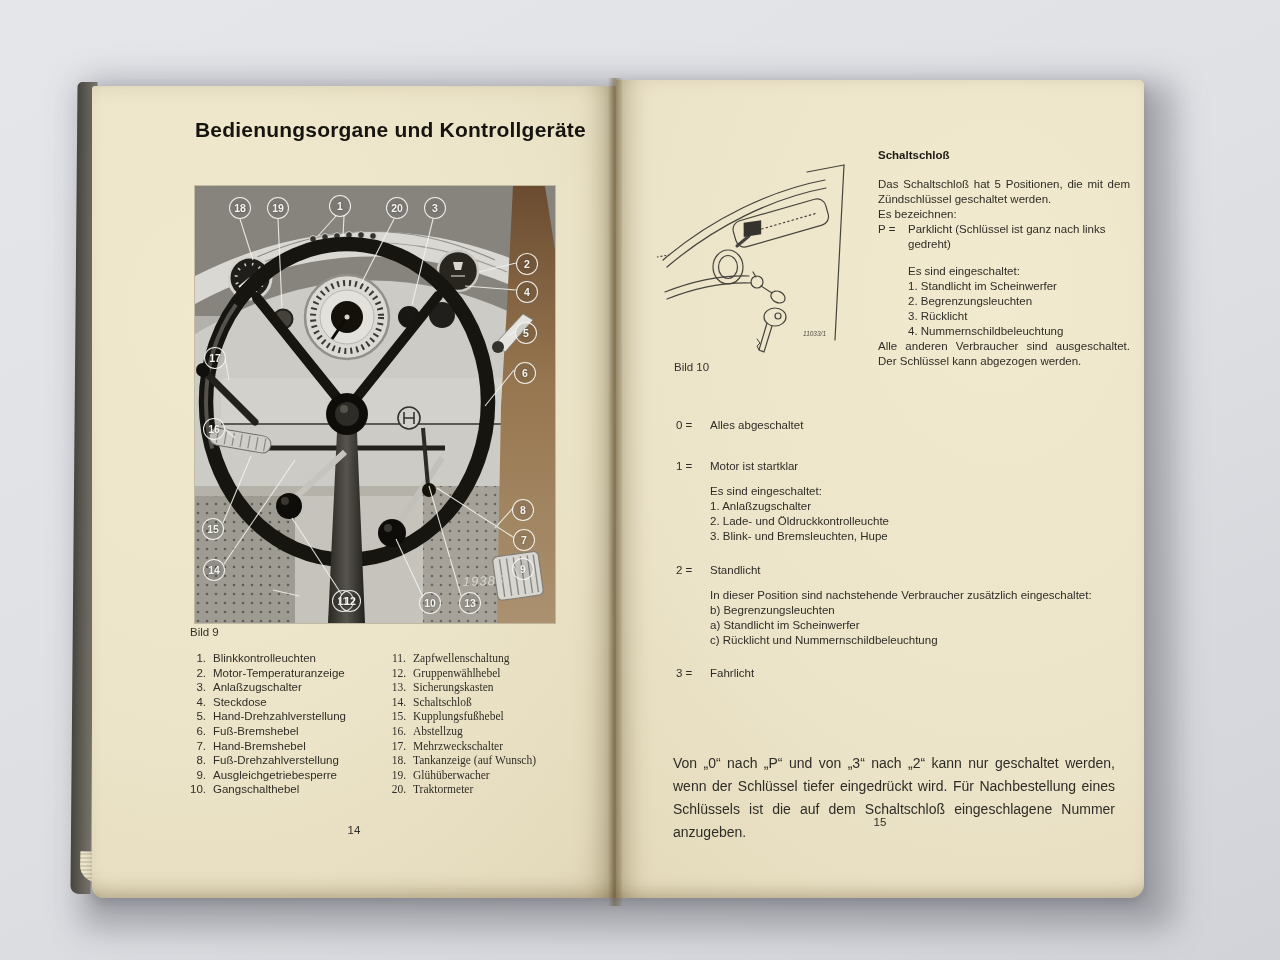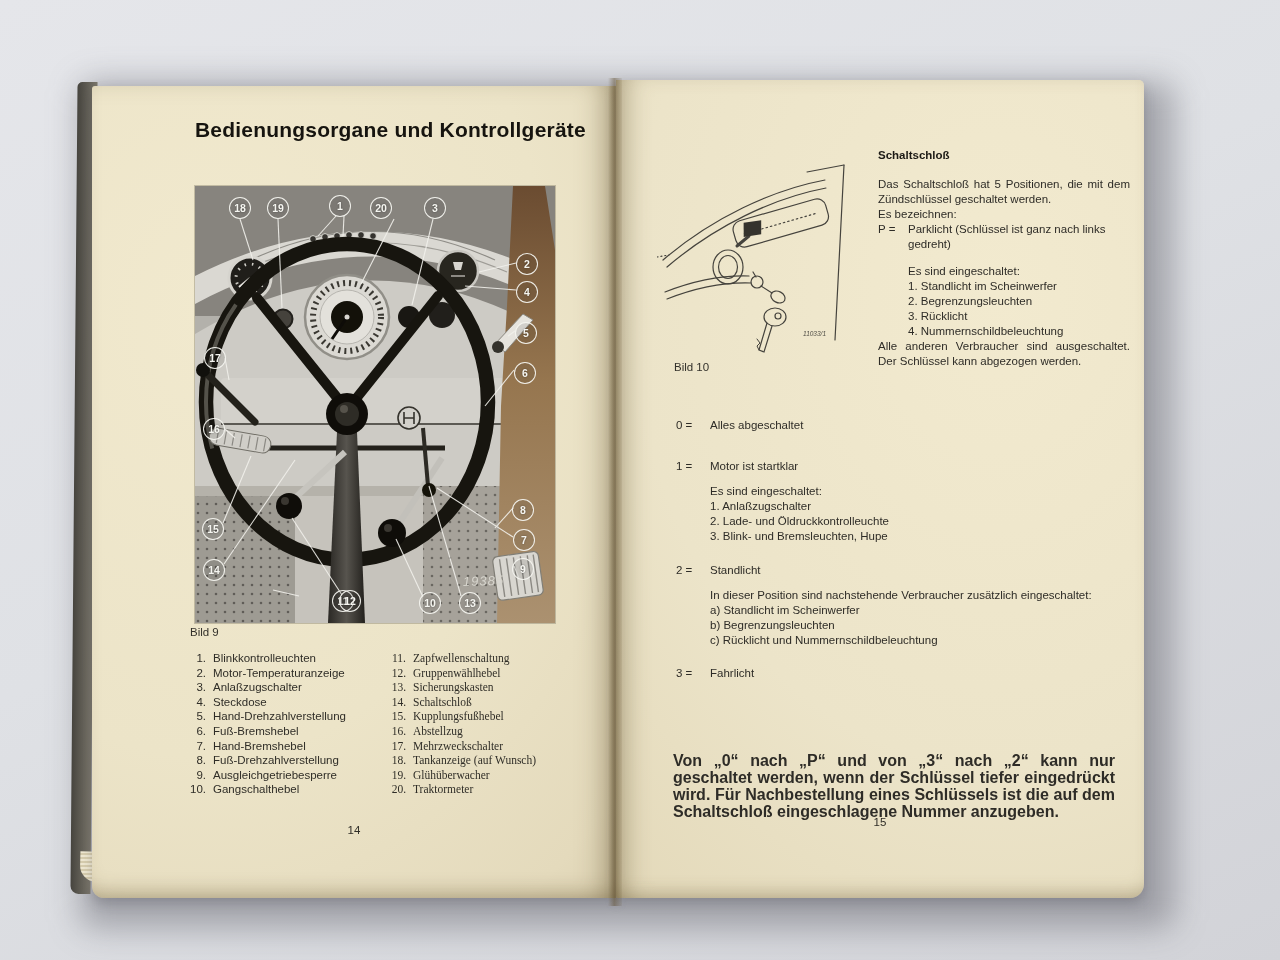--- a/index.html
+++ b/index.html
@@ -50,21 +50,21 @@
   .sub{margin-left:30px;margin-top:12px;}
   .sections{position:absolute;left:60px;top:338px;width:436px;font-size:11.5px;line-height:15px;}
   .s-head{display:flex;}
   .s-num{width:34px;flex:none;}
   .s-body{margin-left:34px;}
   .s-intro{margin-top:10px;}
   .m-s1{margin-top:26px;}
   .m-s2{margin-top:19px;}
   .m-s3{margin-top:18px;}
   .s-text{margin-top:9px;text-align:justify;width:402px;}
-  .footer-para{position:absolute;left:57px;top:672px;width:442px;font-size:16px;line-height:17px;text-align:justify;font-weight:bold;}
+  .footer-para{position:absolute;left:57px;top:672px;width:442px;font-size:14px;line-height:23px;text-align:justify;}
 </style>
 </head>
 <body>
 
 <div class="book">
   <div class="book-shadow"></div>
   <div class="cover-edge"></div>
   <div class="stack-bottom"></div>
 
   <div class="page page-left">
@@ -177,21 +177,21 @@
           <line x1="228" y1="411" x2="201" y2="353"></line>
             <line x1="266" y1="410" x2="234" y2="300"></line>
           <line x1="318" y1="322" x2="300" y2="342"></line>
             <line x1="318" y1="351" x2="242" y2="302"></line>
           <line x1="319" y1="380" x2="324" y2="392"></line>
         </g>
       </svg>
       <div class="callout" style="left:34px;top:11px;">18</div>
       <div class="callout" style="left:72px;top:11px;">19</div>
       <div class="callout" style="left:134px;top:9px;">1</div>
-      <div class="callout" style="left:175px;top:11px;text-align:center;">20</div>
+      <div class="callout" style="left:191px;top:11px;text-align:center;">20</div>
       <div class="callout" style="left:229px;top:11px;">3</div>
       <div class="callout" style="left:321px;top:67px;">2</div>
       <div class="callout" style="left:321px;top:95px;">4</div>
       <div class="callout" style="left:320px;top:136px;">5</div>
       <div class="callout" style="left:319px;top:176px;">6</div>
       <div class="callout" style="left:9px;top:161px;">17</div>
       <div class="callout" style="left:8px;top:232px;">16</div>
       <div class="callout" style="left:7px;top:332px;">15</div>
       <div class="callout" style="left:8px;top:373px;">14</div>
       <div class="callout" style="left:101px;top:404px;margin-left:36px;">11</div>
@@ -366,22 +366,22 @@
           <div>3. Blink- und Bremsleuchten, Hupe</div>
         </div>
       </div>
       <div class="m-s2">
         <div class="s-head">
             <span class="s-num">2 =</span>
             <span>Standlicht</span>
           </div>
         <div class="s-body">
           <div class="s-intro">In dieser Position sind nachstehende Verbraucher zusätzlich eingeschaltet:</div>
+          <div>b) Begrenzungsleuchten</div>
           <div>a) Standlicht im Scheinwerfer</div>
-          <div>b) Begrenzungsleuchten</div>
           <div>c) Rücklicht und Nummernschildbeleuchtung</div>
         </div>
       </div>
       <div class="m-s3">
         <div class="s-head">
             <span class="s-num">3 =</span>
             <span>Fahrlicht</span>
           </div>
       </div>
     </div>

